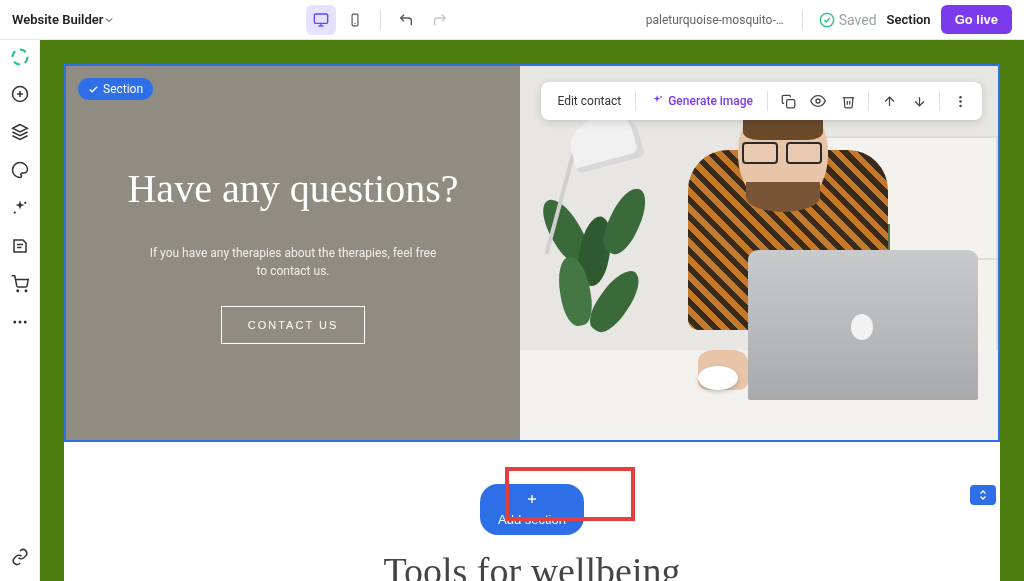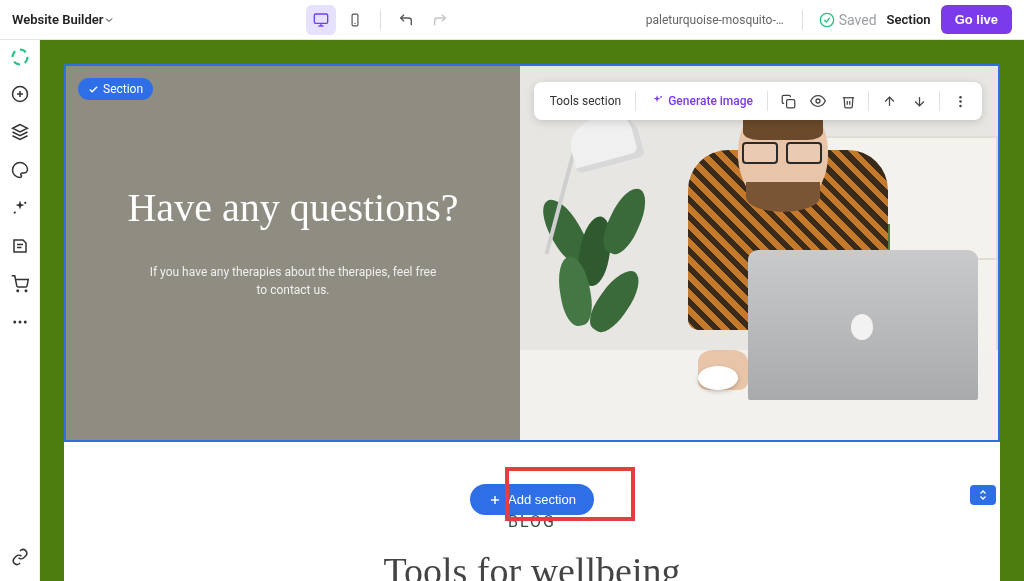--- a/index.html
+++ b/index.html
@@ -71,21 +71,21 @@
   
   
   .edit-toolbar { position: absolute; top: 16px; right: 16px; background: #fff; border-radius: 8px; box-shadow: 0 2px 8px rgba(0,0,0,.15); display: flex; align-items: center; padding: 6px 8px; gap: 2px; z-index: 5; }
   .edit-toolbar .txt { font-size: 12px; padding: 4px 8px; color: #333; cursor: pointer; }
   .edit-toolbar .gen { color: #7c3aed; font-weight: 500; display: flex; align-items: flex-start; gap: 4px; }
   .edit-toolbar .tb-icon { width: 28px; height: 26px; display: flex; align-items: center; justify-content: center; color: #444; cursor: pointer; }
   .edit-toolbar .sep { width: 1px; height: 20px; background: #e0e0e0; margin: 0 4px; }
   
   
   .add-section-bar { position: absolute; left: 0; right: 0; top: 444px; display: flex; justify-content: center; }
-  .add-section-btn { background: #2e6fe8; color: #fff; border: none; padding: 8px 18px; border-radius: 18px; font-size: 13px; font-weight: 500; display: flex; align-items: center; gap: 6px; cursor: pointer; }
+  .add-section-btn { background: #2e6fe8; color: #fff; border: none; padding: 8px 18px; border-radius: 18px; font-size: 13px; font-weight: 500; display: flex; align-items: center; gap: 6px; cursor: pointer; flex-direction: column; }
   .highlight-box { position: absolute; border: 4px solid #e53e3e; width: 130px; height: 54px; top: 427px; left: 465px; pointer-events: none; z-index: 10; }
   .drag-handle { position: absolute; right: 28px; top: 445px; width: 26px; height: 20px; background: #2e6fe8; border-radius: 4px; display: flex; align-items: center; justify-content: center; color: #fff; }
   
   
   .below { background: #fff; padding-top: 70px; text-align: center; }
   .blog-label { font-size: 16px; letter-spacing: 2px; color: #444; margin-bottom: 18px; }
   .below h2 { font-family: Georgia, serif; font-weight: 400; font-size: 38px; color: #444; }
   
   
   .ask-ai { position: absolute; bottom: 16px; right: 16px; background: #7c3aed; color: #fff; border: none; padding: 8px 14px; border-radius: 18px; font-size: 13px; font-weight: 600; display: flex; align-items: center; gap: 6px; cursor: pointer; box-shadow: 0 2px 8px rgba(0,0,0,.2); }
@@ -213,20 +213,21 @@
       <div class="section">
         <div class="section-badge">
           <svg width="11" height="11" viewBox="0 0 24 24" fill="none" stroke="currentColor" stroke-width="3">
               <polyline points="20 6 9 17 4 12"></polyline>
             </svg>
           <span>Section</span>
         </div>
         <div class="section-left">
           <h1>Have any questions?</h1>
           <p>If you have any therapies about the therapies, feel free to contact us.</p>
+          <button class="contact-btn">CONTACT US</button>
         </div>
         <div class="section-right">
           <div class="photo-scene">
             <div class="shelf">
                 <div class="book b1"></div>
                 <div class="book b2"></div>
                 <div class="book b3"></div>
               </div>
             <div class="plant">
                 <div class="leaf l1"></div>
@@ -242,21 +243,21 @@
             <div class="arm"></div>
             <div class="person-head"></div>
               <div class="hair"></div>
               <div class="beard"></div>
               <div class="glasses"></div>
             <div class="laptop-back"></div>
               <div class="apple"></div>
             <div class="mouse"></div>
           </div>
           <div class="edit-toolbar">
-            <span class="txt">Tools section</span>
+            <span class="txt">Edit contact</span>
             <div class="sep"></div>
             <span class="txt gen">
               <svg width="14" height="14" viewBox="0 0 24 24" fill="currentColor">
                   <path d="M12 2l1.5 4.5L18 8l-4.5 1.5L12 14l-1.5-4.5L6 8l4.5-1.5z"></path>
                   <circle cx="19" cy="5" r="1.5"></circle>
                 </svg>
               <span>Generate image</span>
             </span>
             <div class="sep"></div>
             <div class="tb-icon">

